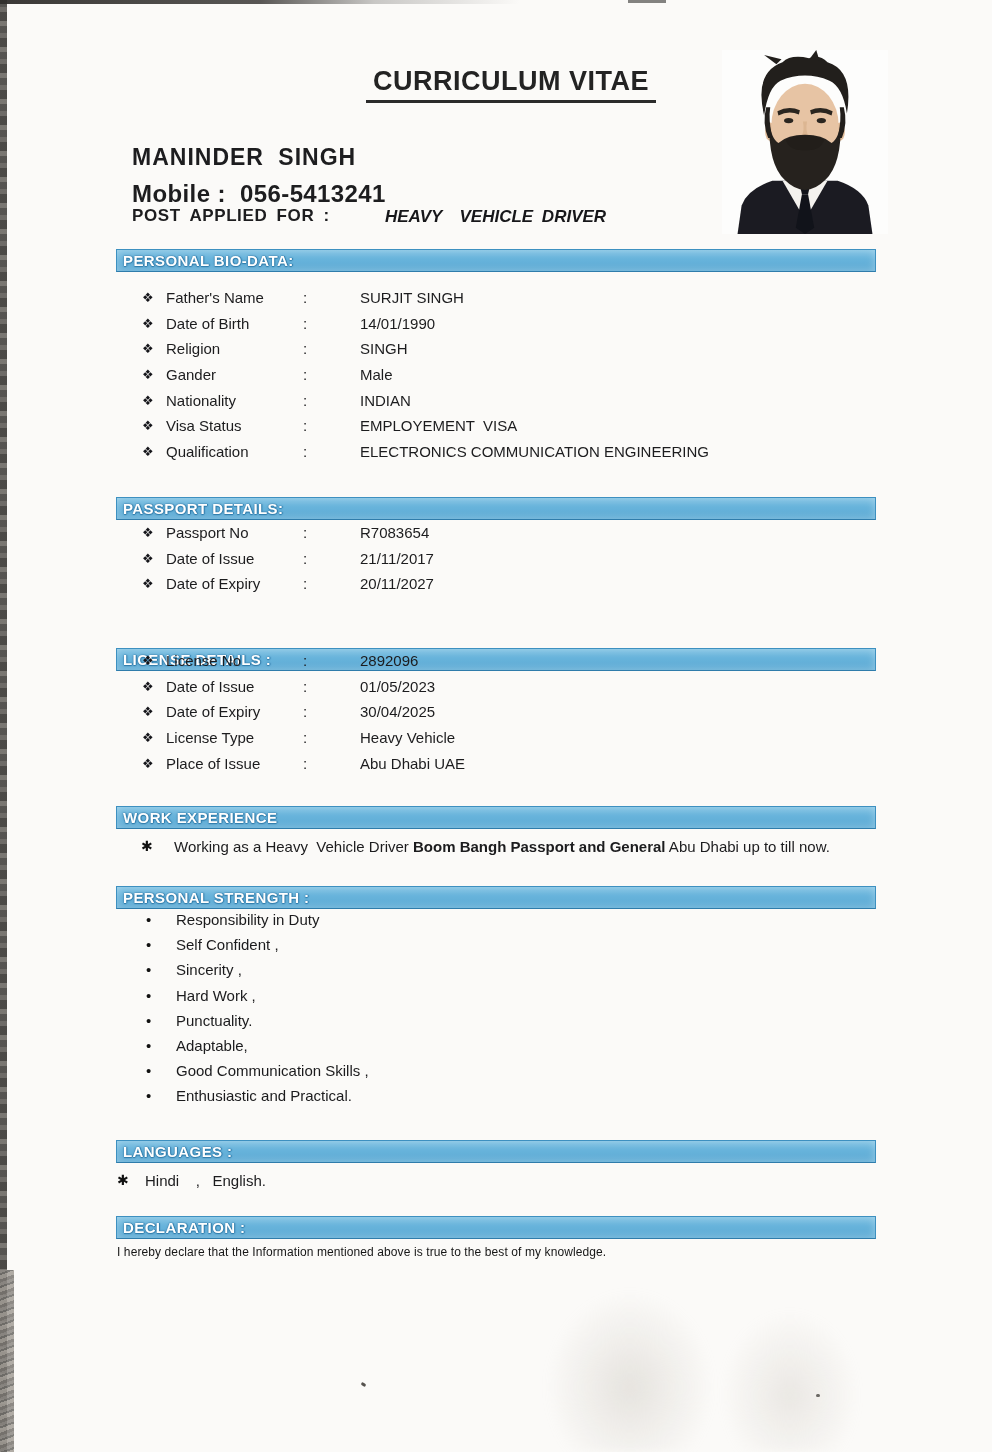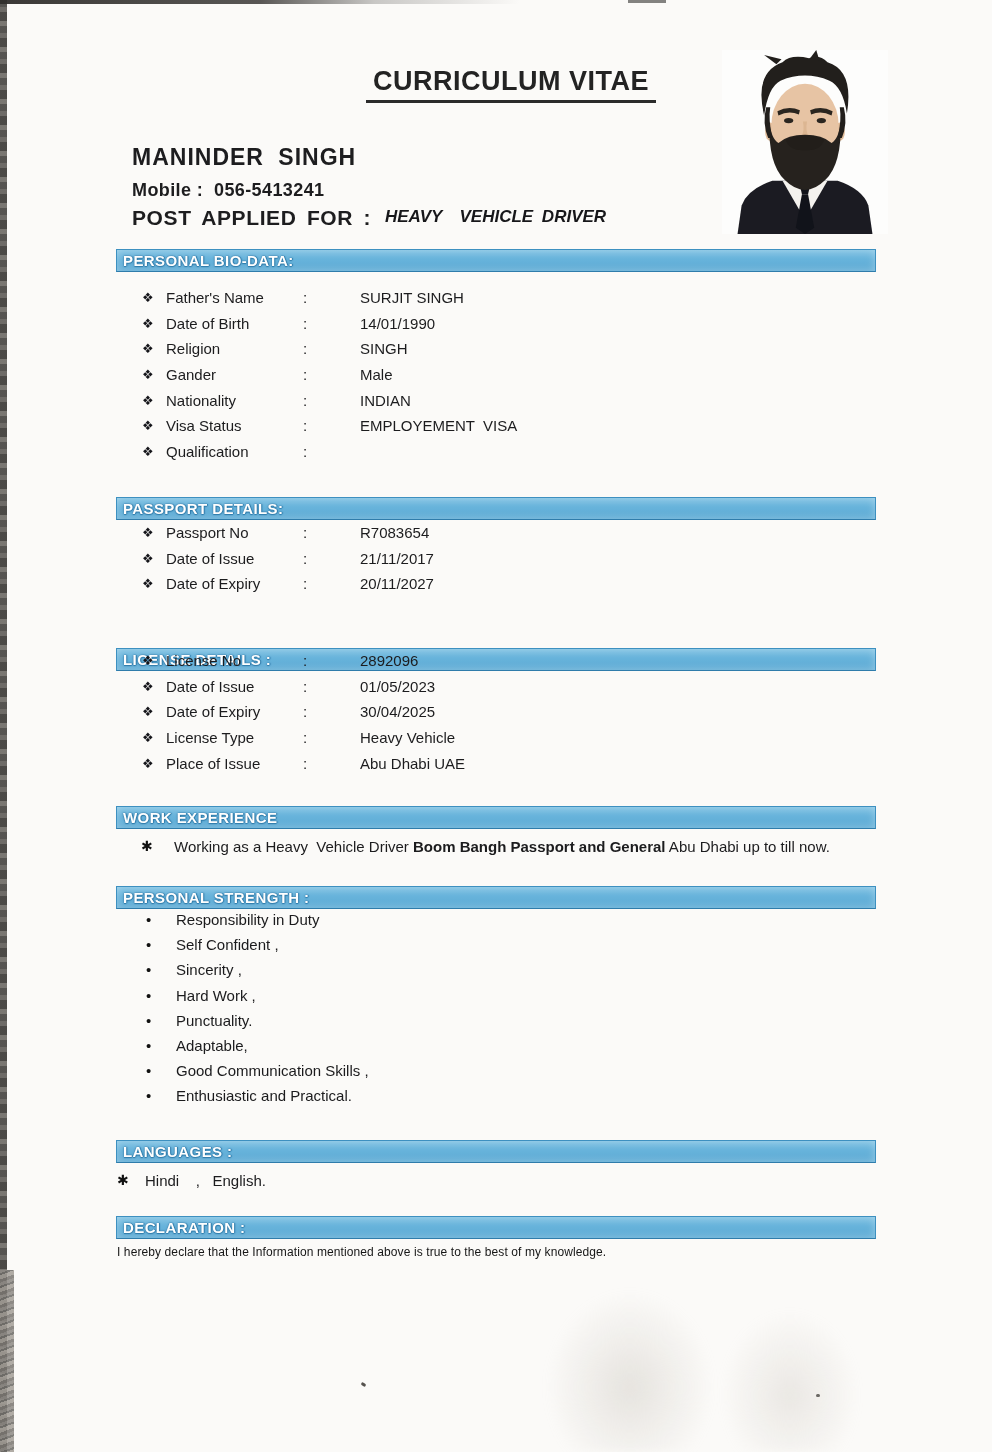--- a/index.html
+++ b/index.html
@@ -40,22 +40,22 @@
   .speck1{position:absolute;left:361px;top:1383px;width:5px;height:3px;background:#55524e;border-radius:2px;transform:rotate(35deg);}
   .speck2{position:absolute;left:816px;top:1394px;width:4px;height:3px;background:#6b6864;border-radius:2px;}
   
   .title{
     position:absolute;left:366px;top:66px;width:290px;text-align:center;
     font-size:27px;font-weight:bold;letter-spacing:.5px;color:#232323;
     border-bottom:3px solid #2b2b2b;padding-bottom:3px;
   }
   
   .name{position:absolute;left:132px;top:144px;font-size:23px;font-weight:bold;letter-spacing:1px;word-spacing:7px;color:#1d1d1f;}
-  .mobile{position:absolute;left:132px;top:180px;font-size:18px;font-weight:bold;letter-spacing:.4px;color:#1d1d1f;white-space:pre-wrap;}
-  .post-label{position:absolute;left:132px;top:206px;font-size:21px;font-weight:bold;letter-spacing:.6px;word-spacing:4px;color:#1d1d1f;}
+  .mobile{position:absolute;left:132px;top:180px;font-size:24px;font-weight:bold;letter-spacing:.4px;color:#1d1d1f;white-space:pre-wrap;}
+  .post-label{position:absolute;left:132px;top:206px;font-size:17px;font-weight:bold;letter-spacing:.6px;word-spacing:4px;color:#1d1d1f;}
   .post-value{position:absolute;left:385px;top:207px;font-size:17px;font-weight:bold;font-style:italic;word-spacing:4px;color:#17171a;white-space:pre-wrap;}
   
   .photo{position:absolute;left:722px;top:50px;width:166px;height:184px;background:#fdfdfc;}
   
   .banner{
     position:absolute;left:116px;width:760px;height:23px;box-sizing:border-box;
     background:linear-gradient(180deg,#7cc0e2 0%,#67b3db 45%,#5caad4 100%);
     border:1px solid #3d90c0;border-bottom-color:#2f7cab;
     box-shadow:inset 0 0 8px rgba(255,255,255,.35);
     color:#fff;font-weight:bold;font-size:15px;line-height:21px;
@@ -174,20 +174,21 @@
   <div class="kv-row">
       <span class="kv-b">❖</span>
       <span class="kv-l">Visa Status</span>
       <span class="kv-c">:</span>
       <span class="kv-v">EMPLOYEMENT  VISA</span>
     </div>
   <div class="kv-row">
       <span class="kv-b">❖</span>
       <span class="kv-l">Qualification</span>
       <span class="kv-c">:</span>
+      <span class="kv-v">ELECTRONICS COMMUNICATION ENGINEERING</span>
     </div>
 </div>
 
 <div class="kv-list kv-pass">
   <div class="kv-row">
       <span class="kv-b">❖</span>
       <span class="kv-l">Passport No</span>
       <span class="kv-c">:</span>
       <span class="kv-v">R7083654</span>
     </div>

